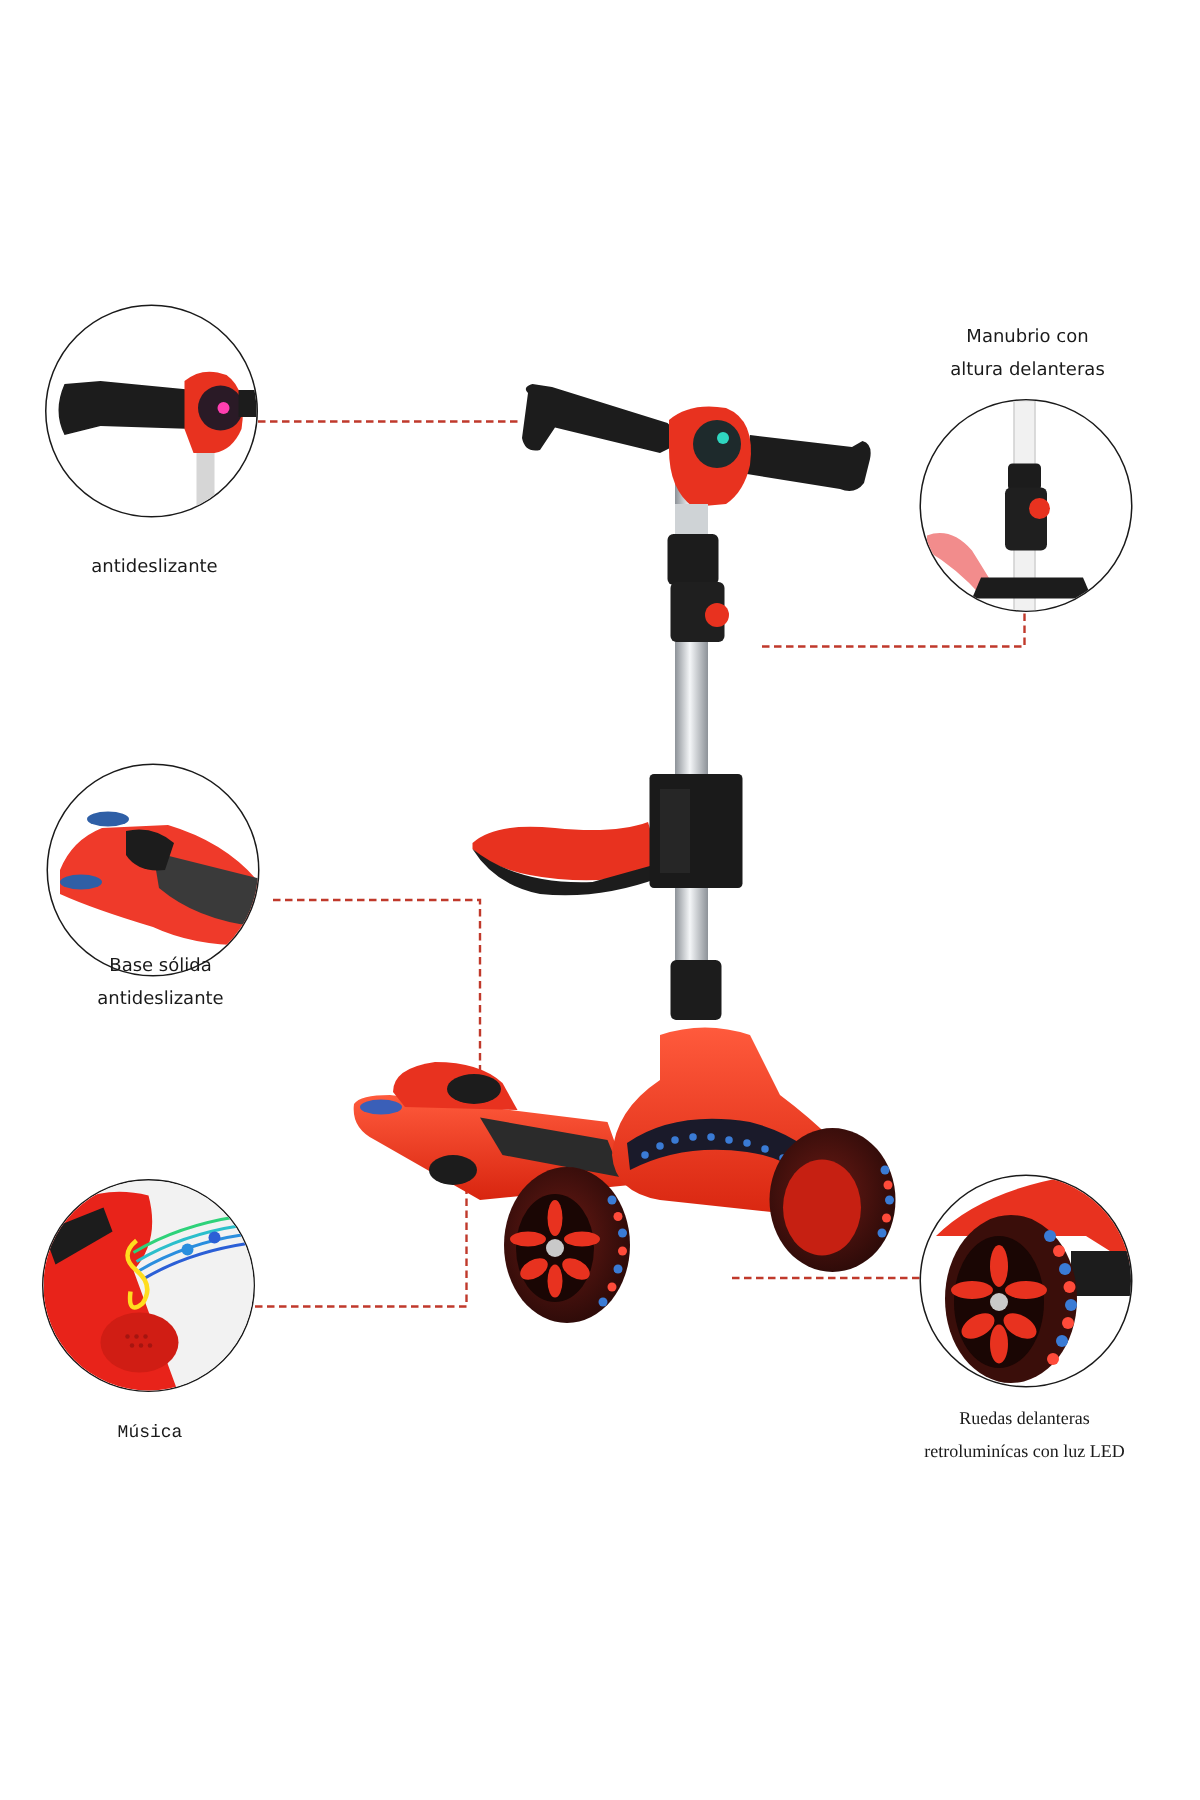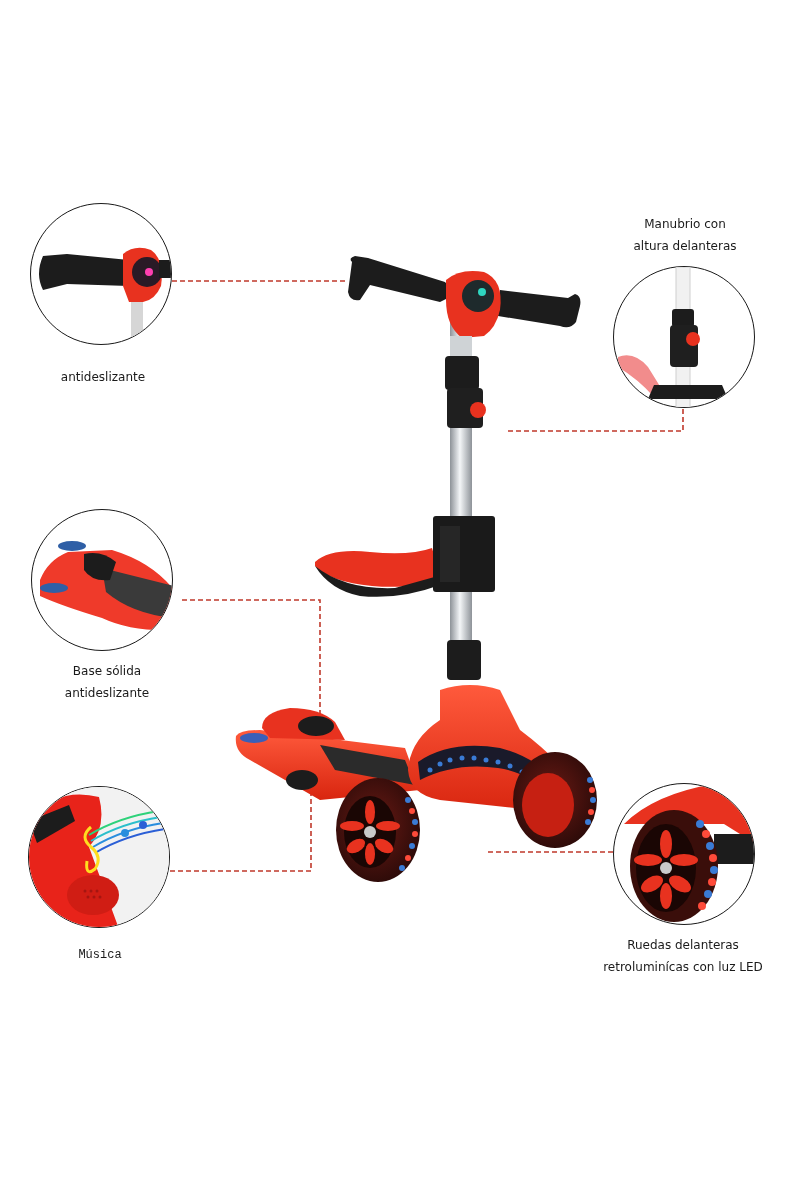--- a/index.html
+++ b/index.html
@@ -162,21 +162,21 @@
 
 <div class="circle" style="left:31px;top:509px;width:142px;height:142px;">
   <svg width="142" height="142" viewBox="0 0 142 142">
     <path d="M8 70 Q16 50 36 42 L80 40 Q120 52 142 80 L142 120 Q100 122 70 108 Q30 96 8 86 Z" fill="#ef3a2a"></path>
     <path d="M70 58 L142 76 L142 108 Q100 104 74 82 Z" fill="#3a3a3a"></path>
     <path d="M52 44 Q70 40 84 52 L78 70 Q60 72 52 60 Z" fill="#1c1c1c"></path>
     <ellipse cx="40" cy="36" rx="14" ry="5" fill="#2f5fa6"></ellipse>
     <ellipse cx="22" cy="78" rx="14" ry="5" fill="#2f5fa6"></ellipse>
   </svg>
 </div>
-<div class="label" style="left:20px;top:660px;width:174px;">
+<div class="label" style="left:20px;top:632px;width:174px;">
   <div>Base sólida</div>
   <div>antideslizante</div>
 </div>
 
 <div class="circle" style="left:28px;top:786px;width:142px;height:142px;">
   <svg width="142" height="142" viewBox="0 0 142 142">
     <rect x="0" y="0" width="142" height="142" fill="#f2f2f2"></rect>
     <path d="M0 30 Q30 0 70 10 Q78 40 60 60 L90 142 L0 142 Z" fill="#e8231a"></path>
     <path d="M0 34 L40 18 L46 34 L8 56 Z" fill="#1c1c1c"></path>
     <ellipse cx="64" cy="108" rx="26" ry="20" fill="#d01d14"></ellipse>
@@ -225,16 +225,16 @@
         <circle cx="94" cy="110" r="4"></circle>
       </g>
     <g fill="#ff4b3a">
         <circle cx="92" cy="50" r="4"></circle>
         <circle cx="99" cy="74" r="4"></circle>
         <circle cx="98" cy="98" r="4"></circle>
         <circle cx="88" cy="122" r="4"></circle>
       </g>
   </svg>
 </div>
-<div class="label" style="left:566px;top:934px;width:234px;">
+<div class="label" style="left:566px;top:934px;width:234px;font-family:Liberation Serif, serif;">
   <div>Ruedas delanteras</div>
   <div>retroluminícas con luz LED</div>
 </div>
 
 </body></html>

